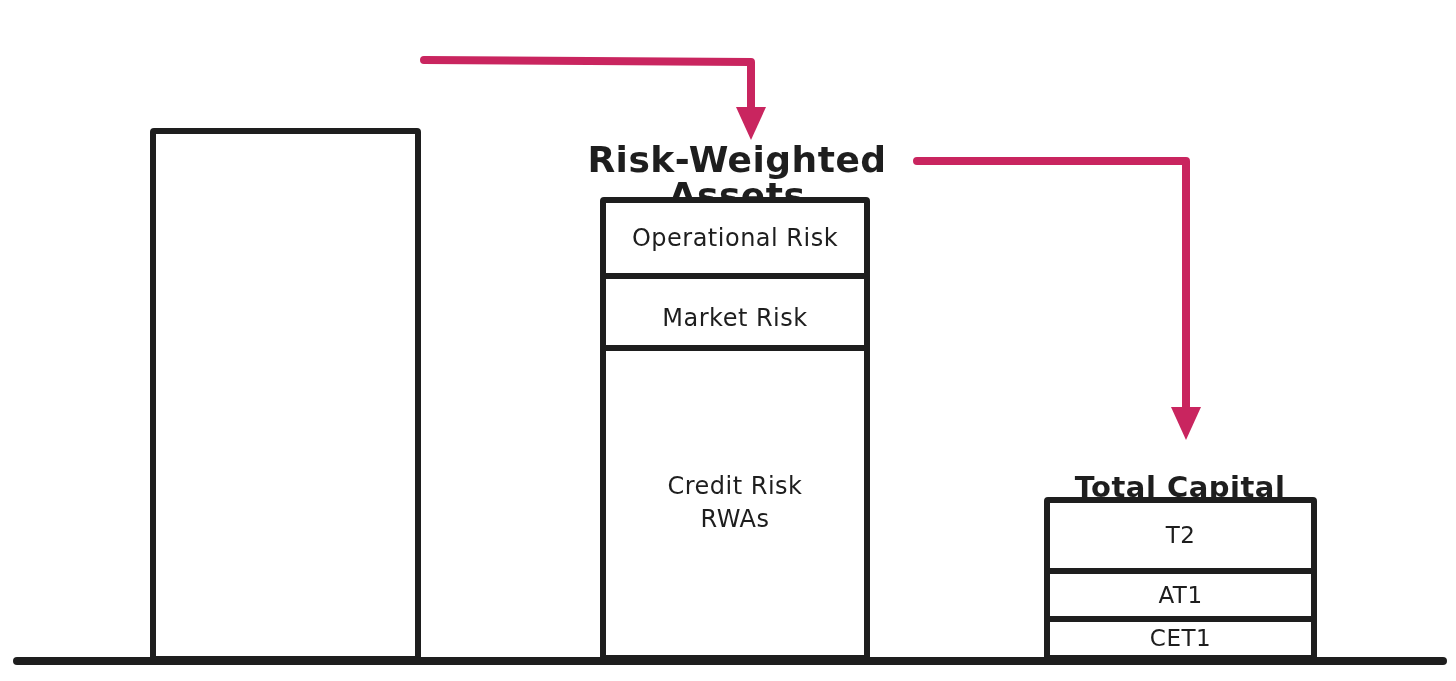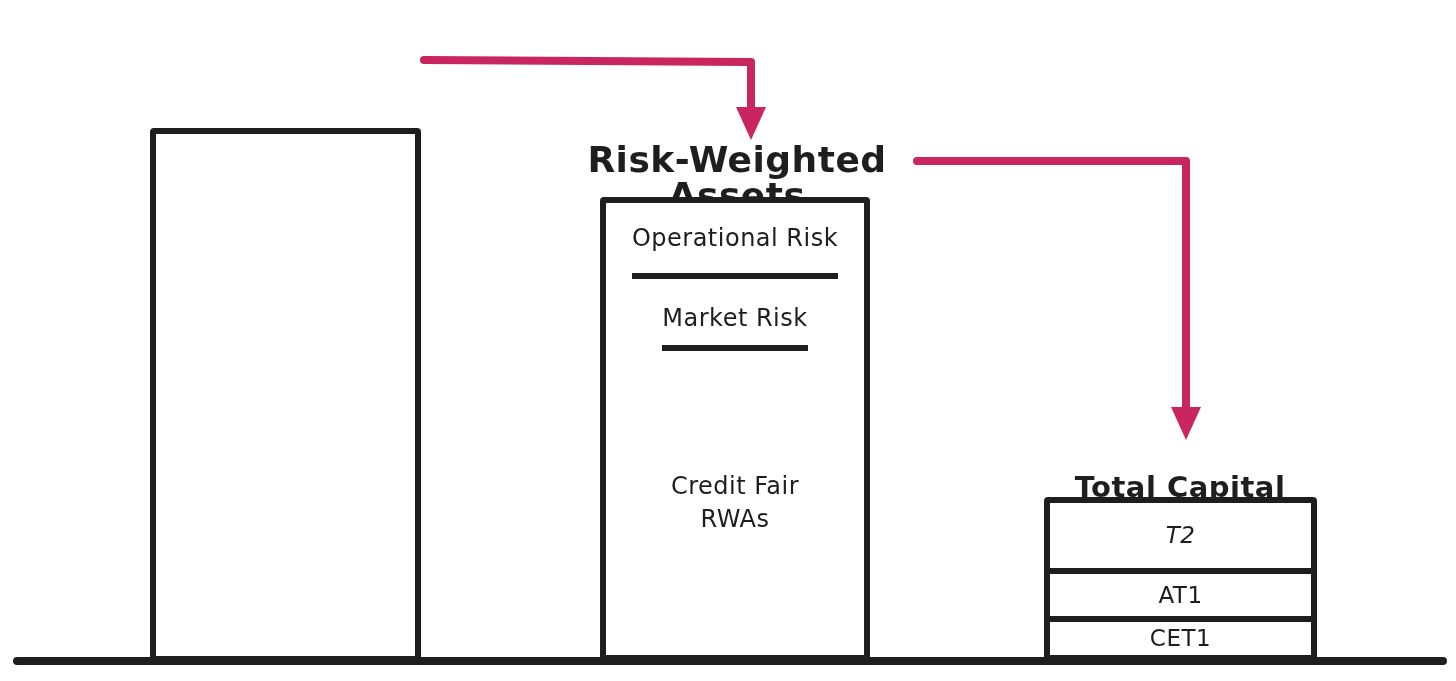--- a/index.html
+++ b/index.html
@@ -85,21 +85,20 @@
     left: 150px;
     top: 128px;
     width: 271px;
     height: 534px;
   }
   .bar-rwa {
     left: 600px;
     top: 197px;
     width: 270px;
     height: 464px;
-    align-items: center;
   }
   .bar-total-capital {
     left: 1044px;
     top: 497px;
     width: 273px;
     height: 164px;
   }
   .segment {
     display: flex;
     align-items: center;
@@ -110,21 +109,21 @@
   .seg-label {
     font-size: 24px;
     line-height: 33px;
     letter-spacing: 0.5px;
     text-align: center;
     white-space: pre-line;
     color: var(--color-ink);
   }
   .bar-rwa .segment:nth-child(1) { height: 76px; }
   .bar-rwa .segment:nth-child(2) { height: 60px; margin-top: 12px; }
-  .bar-total-capital .segment:nth-child(1) { height: 73px; font-style: italic; }
+  .bar-total-capital .segment:nth-child(1) { height: 73px; }
   .bar-total-capital .segment:nth-child(2) { height: 49px; }
   .bar-total-capital .seg-label { font-size: 23px; }
 
   
   .baseline {
     position: absolute;
     left: 13px;
     top: 657px;
     width: 1434px;
     height: 8px;
@@ -154,21 +153,21 @@
   <div class="label rwa-label">Risk-Weighted Assets</div>
 
   <div class="bar bar-rwa">
     <div class="segment">
       <span class="seg-label">Operational Risk</span>
     </div>
     <div class="segment">
       <span class="seg-label">Market Risk</span>
     </div>
     <div class="segment">
-      <span class="seg-label">Credit Fair
+      <span class="seg-label">Credit Risk
 RWAs</span>
     </div>
   </div>
 
   <div class="label total-capital-label">Total Capital</div>
 
   <div class="bar bar-total-capital">
     <div class="segment">
       <span class="seg-label">T2</span>
     </div>

